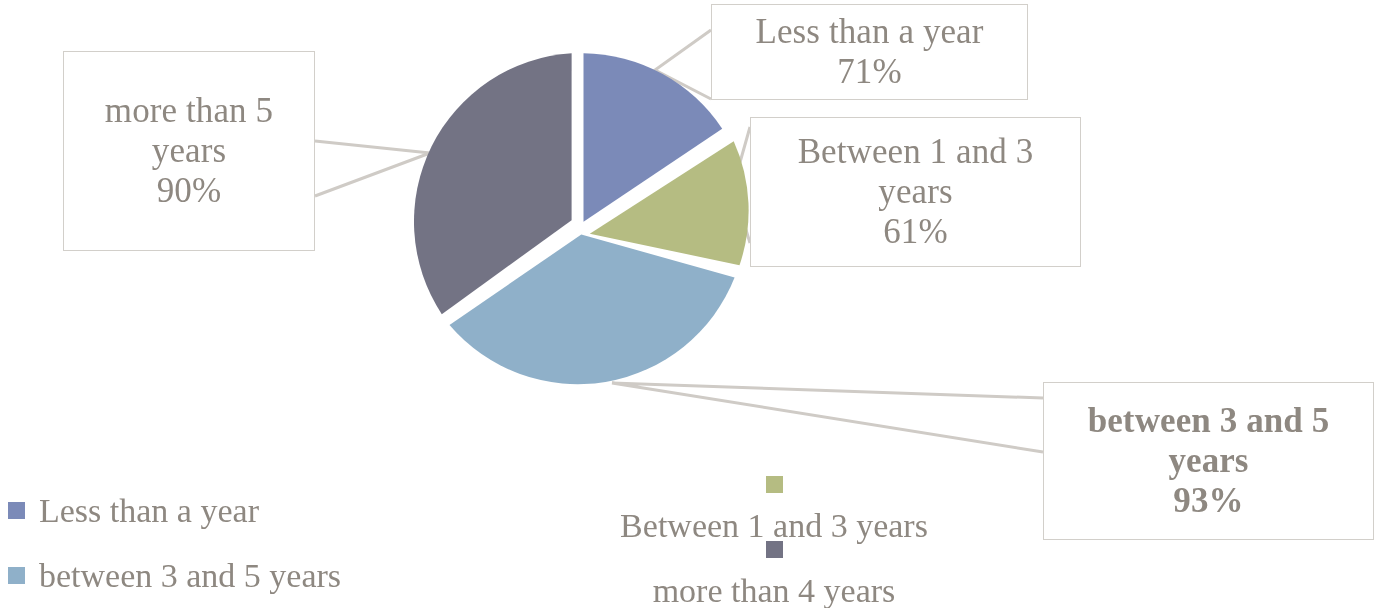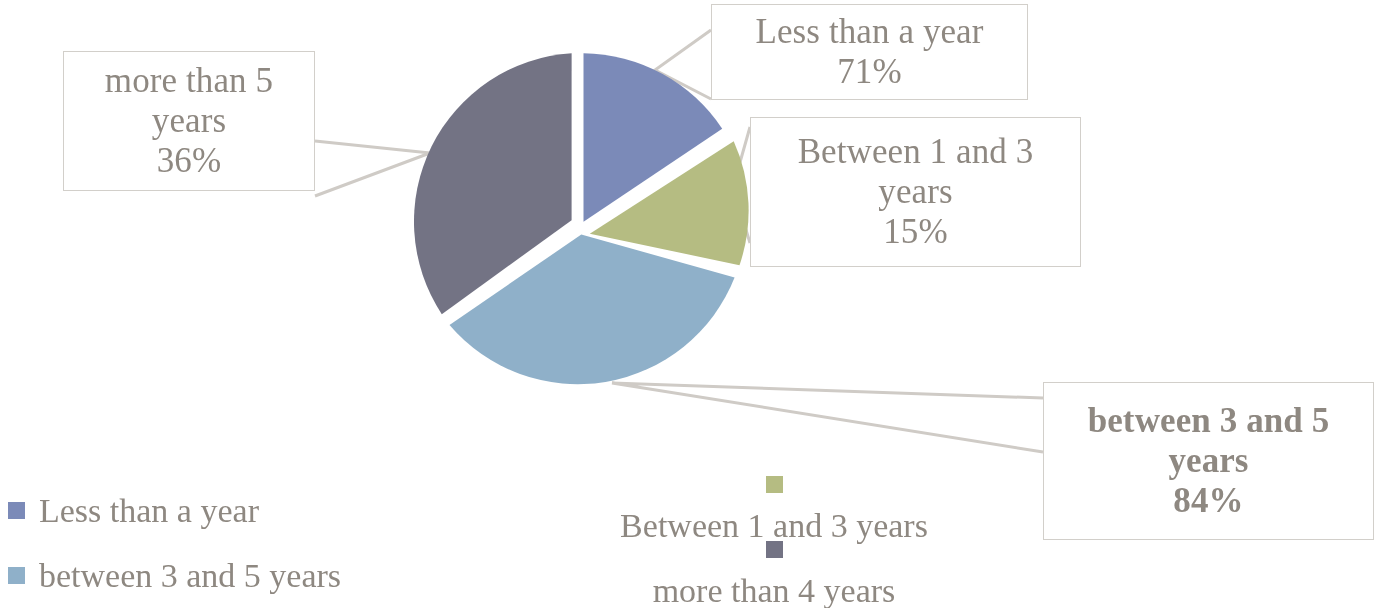--- a/index.html
+++ b/index.html
@@ -41,21 +41,21 @@
     align-items: center;
     font-size: 35px;
     white-space: nowrap;
   }
   .callout .line { display: block; }
 
   #callout-less-than-a-year {
     left: 711px; top: 4px; width: 317px; height: 96px;
   }
   #callout-more-than-5-years {
-    left: 63px; top: 51px; width: 252px; height: 140px;
+    left: 63px; top: 51px; width: 252px; height: 200px;
   }
   #callout-between-1-and-3-years {
     left: 750px; top: 117px; width: 331px; height: 150px;
   }
   #callout-between-3-and-5-years {
     left: 1043px; top: 382px; width: 331px; height: 158px; font-weight: bold;
   }
 
   #legend {
     position: absolute;
@@ -108,33 +108,33 @@
   </svg>
 
   <div class="callout" id="callout-less-than-a-year">
     <span class="line">Less than a year</span>
     <span class="line">71%</span>
   </div>
 
   <div class="callout" id="callout-more-than-5-years">
     <span class="line">more than 5</span>
     <span class="line">years</span>
-    <span class="line">36%</span>
+    <span class="line">90%</span>
   </div>
 
   <div class="callout" id="callout-between-1-and-3-years">
     <span class="line">Between 1 and 3</span>
     <span class="line">years</span>
-    <span class="line">15%</span>
+    <span class="line">61%</span>
   </div>
 
   <div class="callout" id="callout-between-3-and-5-years">
     <span class="line">between 3 and 5</span>
     <span class="line">years</span>
-    <span class="line">84%</span>
+    <span class="line">93%</span>
   </div>
 
   <div id="legend">
     <div class="legend-item">
       <span class="legend-swatch" style="background: rgb(123, 138, 184);"></span>
       <span>Less than a year</span>
     </div>
     <div class="legend-item">
       <span class="legend-swatch" style="background: rgb(181, 188, 130);"></span>
       <span>Between 1 and 3 years</span>

